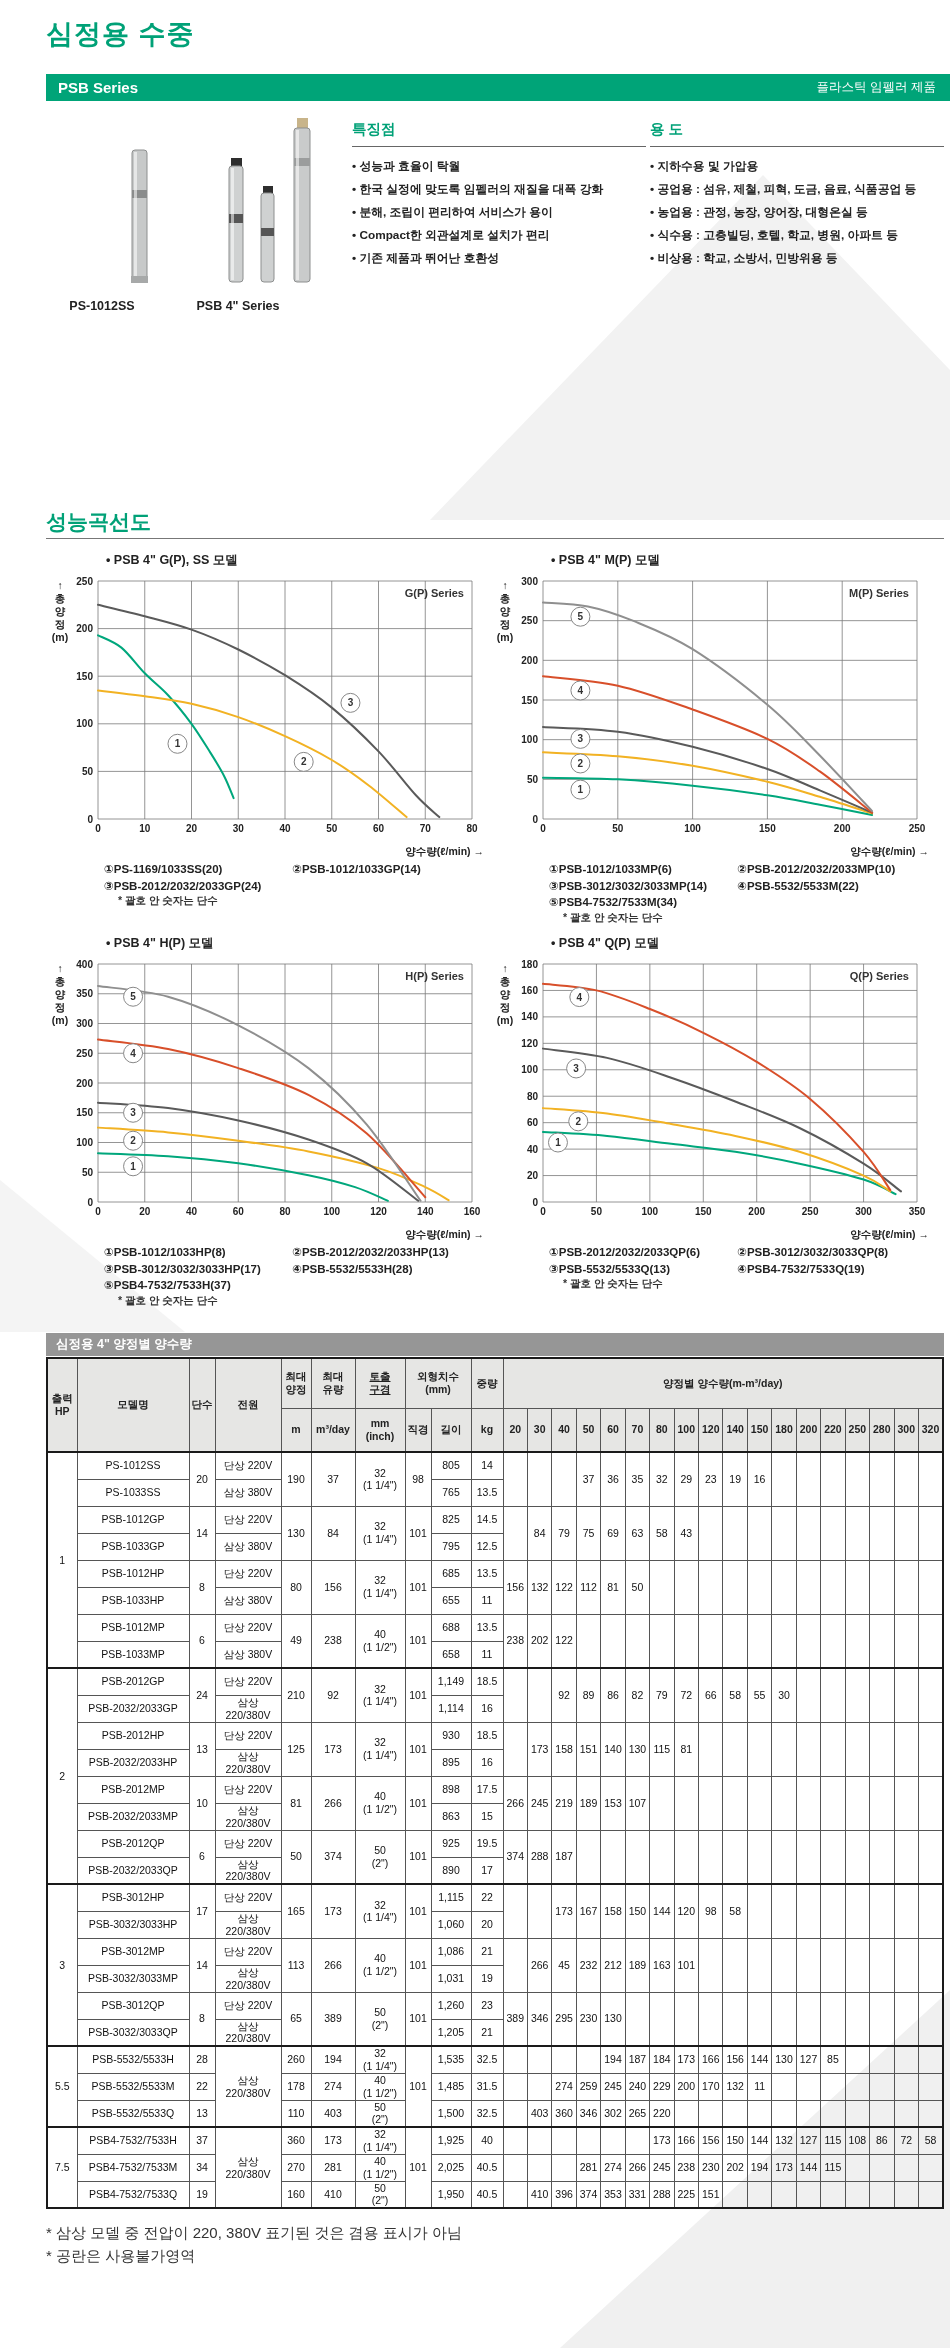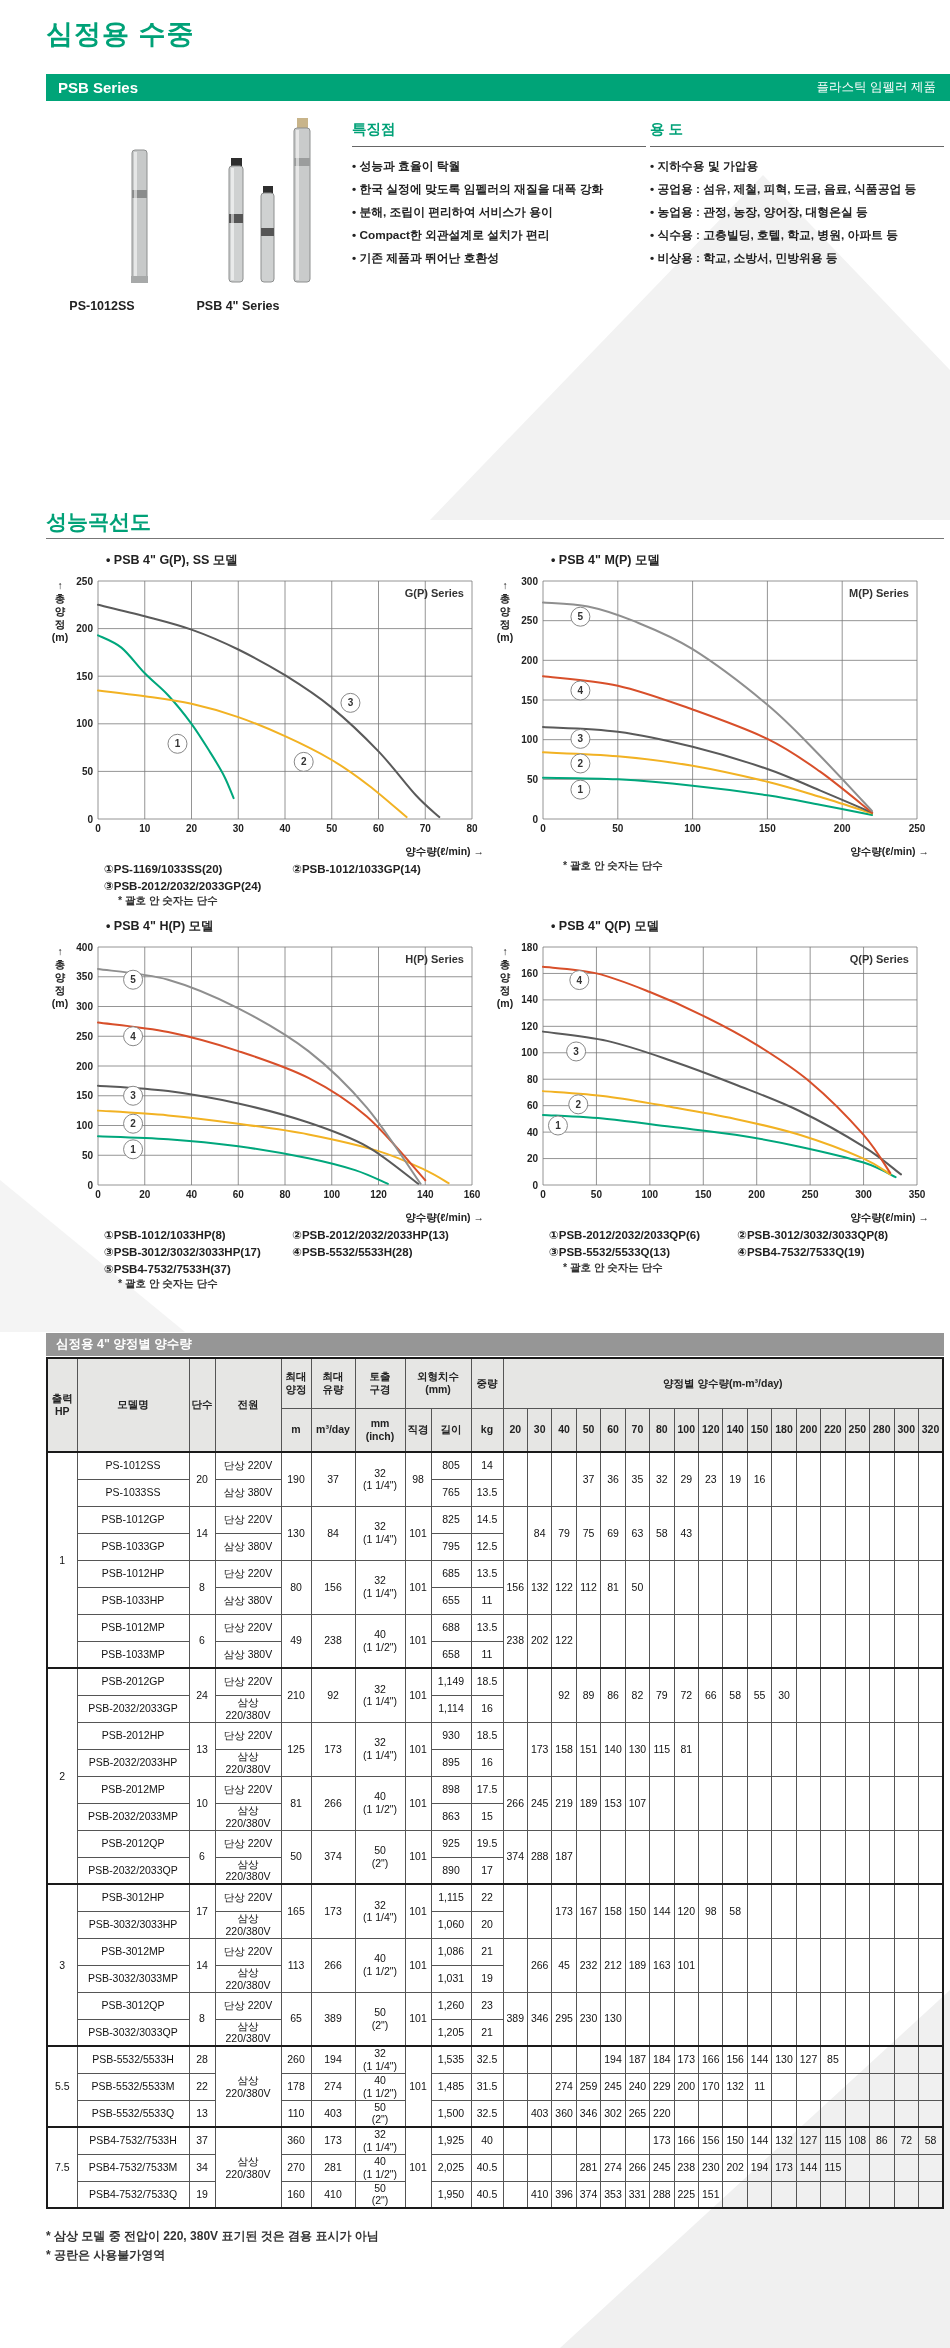--- a/index.html
+++ b/index.html
@@ -54,21 +54,21 @@
             border:2px solid #1a1a1a;}
   table.cap th{background:#e6e6e4;font-size:10.5px;font-weight:bold;color:#222;
                border:1px solid #555;padding:1px 0;line-height:1.25;}
   table.cap td{border:1px solid #555;font-size:10.5px;color:#111;text-align:center;
                padding:0;line-height:1.2;white-space:pre-line;overflow:hidden;background:transparent;}
   table.cap tbody tr{height:27px;}
   table.cap thead tr.h1{height:50px;} table.cap thead tr.h2{height:44px;}
   table.cap thead{border-bottom:2px solid #1a1a1a;}
   tr.group-start td{border-top:2px solid #1a1a1a;}
   td.model-cell{text-align:left;padding-left:6px;}
-  .footnotes{margin-top:18px;font-size:12px;color:#333;line-height:1.55;font-weight:bold;}
+  .footnotes{margin-top:12px;font-size:15px;color:#333;line-height:1.55;font-weight:normal;}
   .footnotes .indent{margin-left:10px;}
 </style>
 </head>
 <body>
 
 <div class="page">
 
   <svg class="watermark" width="950" height="2348">
     <polygon points="430,520 763,175 950,370 950,520" fill="#f2f2f2"></polygon>
     <polygon points="560,2348 950,1990 950,2348" fill="#f0f0f0"></polygon>
@@ -235,20 +235,27 @@
             <text x="87.4" y="224.14666666666668" class="marker-num">1</text>
             <circle cx="87.4" cy="194.46666666666667" r="9.5" class="marker-circle"></circle>
             <text x="87.4" y="197.96666666666667" class="marker-num">2</text>
             <circle cx="87.4" cy="169.87333333333333" r="9.5" class="marker-circle"></circle>
             <text x="87.4" y="173.37333333333333" class="marker-num">3</text>
             <circle cx="87.4" cy="121.47999999999999" r="9.5" class="marker-circle"></circle>
             <text x="87.4" y="124.97999999999999" class="marker-num">4</text>
             <circle cx="87.4" cy="47.70000000000002" r="9.5" class="marker-circle"></circle>
             <text x="87.4" y="51.20000000000002" class="marker-num">5</text>
           </svg>
+          <div class="chart-legend">
+            <span class="legend-item">①PSB-1012/1033MP(6)</span>
+            <span class="legend-item">②PSB-2012/2032/2033MP(10)</span>
+            <span class="legend-item">③PSB-3012/3032/3033MP(14)</span>
+            <span class="legend-item">④PSB-5532/5533M(22)</span>
+            <span class="legend-item">⑤PSB4-7532/7533M(34)</span>
+          </div>
           <div class="chart-note">* 괄호 안 숫자는 단수</div>
         </div>
         <div class="chart-block">
           <div class="chart-title">• PSB 4" H(P) 모델</div>
           <svg width="438" height="290" class="chart-svg">
             <line x1="50" y1="250" x2="50" y2="12" class="grid-line"></line>
             <text x="50" y="263" text-anchor="middle" class="tick-label">0</text>
             <line x1="96.75" y1="250" x2="96.75" y2="12" class="grid-line"></line>
             <text x="96.75" y="263" text-anchor="middle" class="tick-label">20</text>
             <line x1="143.5" y1="250" x2="143.5" y2="12" class="grid-line"></line>
@@ -421,21 +428,21 @@
             <tr class="h1">
               <th rowspan="2" style="white-space: pre-line;">출력
 HP</th>
               <th rowspan="2" style="white-space: pre-line;">모델명</th>
               <th rowspan="2" style="white-space: pre-line;">단수</th>
               <th rowspan="2" style="white-space: pre-line;">전원</th>
               <th style="white-space: pre-line;">최대
 양정</th>
               <th style="white-space: pre-line;">최대
 유량</th>
-              <th style="white-space: pre-line;">토출
+              <th style="white-space: pre-line; text-decoration: underline;">토출
 구경</th>
               <th colspan="2" style="white-space: pre-line;">외형치수
 (mm)</th>
               <th style="white-space: pre-line;">중량</th>
               <th colspan="18" style="white-space: pre-line;">양정별 양수량(m-m³/day)</th>
             </tr>
             <tr class="h2">
               <th style="white-space: pre-line;">m</th>
               <th style="white-space: pre-line;">m³/day</th>
               <th style="white-space: pre-line;">mm

